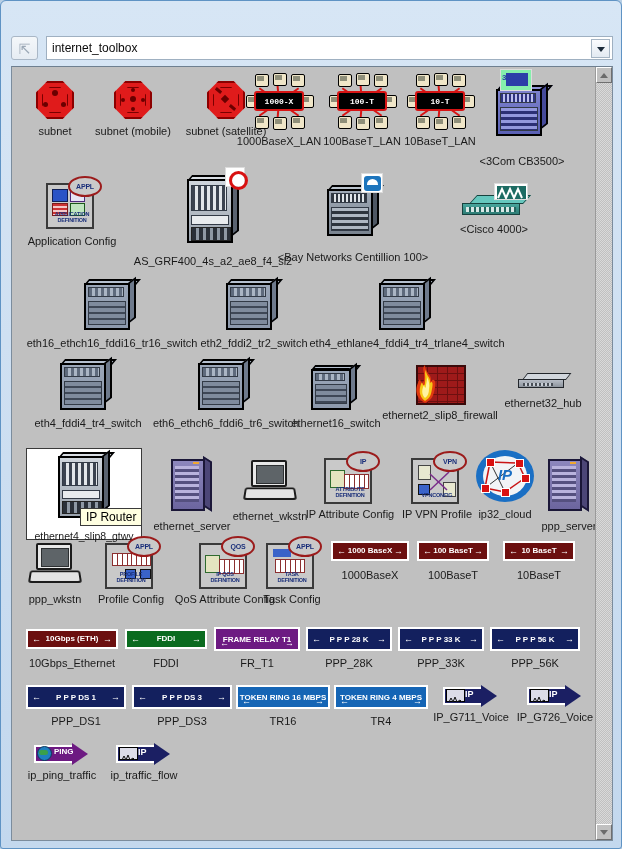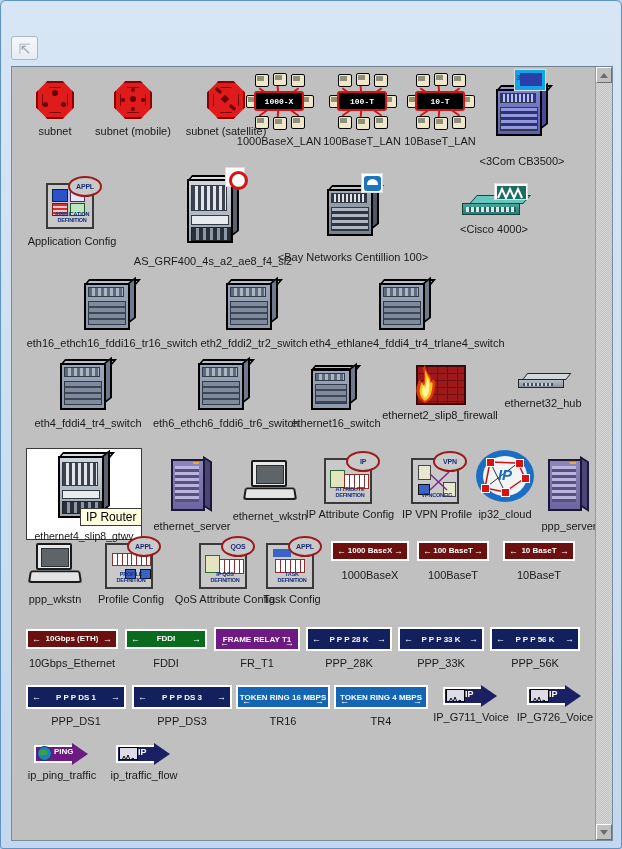--- a/index.html
+++ b/index.html
@@ -359,20 +359,24 @@
 </style>
 </head>
 <body>
 
 <div id="window">
 
 
   <div id="toolbar">
     <div id="up-button">
       <span class="arrowglyph">⇱</span>
+    </div>
+    <div id="palette-combo">
+      <span class="value">internet_toolbox</span>
+      <span id="combo-arrow"></span>
     </div>
   </div>
 
   <div id="canvas-frame">
     <div id="canvas">
 
       <div class="item" style="left:12px;top:8px;width:62px;">
         <div class="ico" style="top:6px;">
           <div class="octagon">
               <div class="inner"></div>
@@ -486,21 +490,21 @@
       </div>
 
       <div class="item" style="left:462px;top:6px;width:96px;">
         <div class="ico" style="top:12px;">
           <div class="chassis" style="width:52px;height:56px;">
             <div class="top" style="background:#8f94d6;"></div>
             <div class="side" style="background:#454a9a;"></div>
             <div class="body" style="background:linear-gradient(180deg,#7d82cd 0%,#5a60b4 100%);"></div>
             <div class="slots" style="background:repeating-linear-gradient(90deg,#2e3380 0 2px,#bcc0ee 2px 4px);"></div>
             <div class="rows" style="background:repeating-linear-gradient(180deg,#9398dd 0 3px,#2c3075 3px 6px);"></div>
-            <div class="logotag" style="top:-16px;right:2px;width:32px;height:22px;background:#0ea5e9;">
+            <div class="logotag" style="top:-16px;right:16px;width:32px;height:22px;background:#86efac;">
               <div style="position:absolute;left:5px;top:3px;width:22px;height:13px;background:#2c3fa8;"></div>
               <div style="position:absolute;left:1px;top:3px;font-size:8px;font-weight:bold;color:#2c3fa8;font-family:'Liberation Sans',sans-serif;">3Com</div>
             </div>
           </div>
         </div>
         <div class="lbl" style="top:82px;">&lt;3Com CB3500&gt;</div>
       </div>
 
       <div class="item" style="left:8px;top:108px;width:104px;">
         <div class="ico" style="top:4px;">

